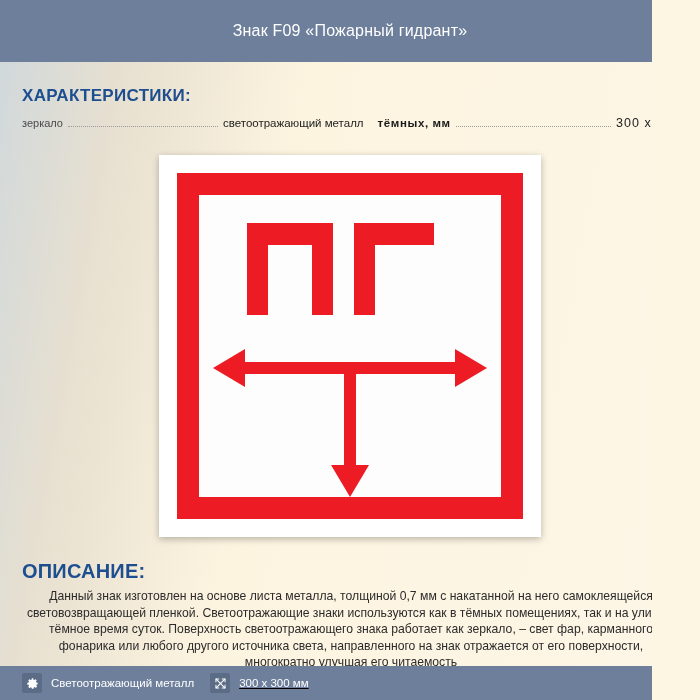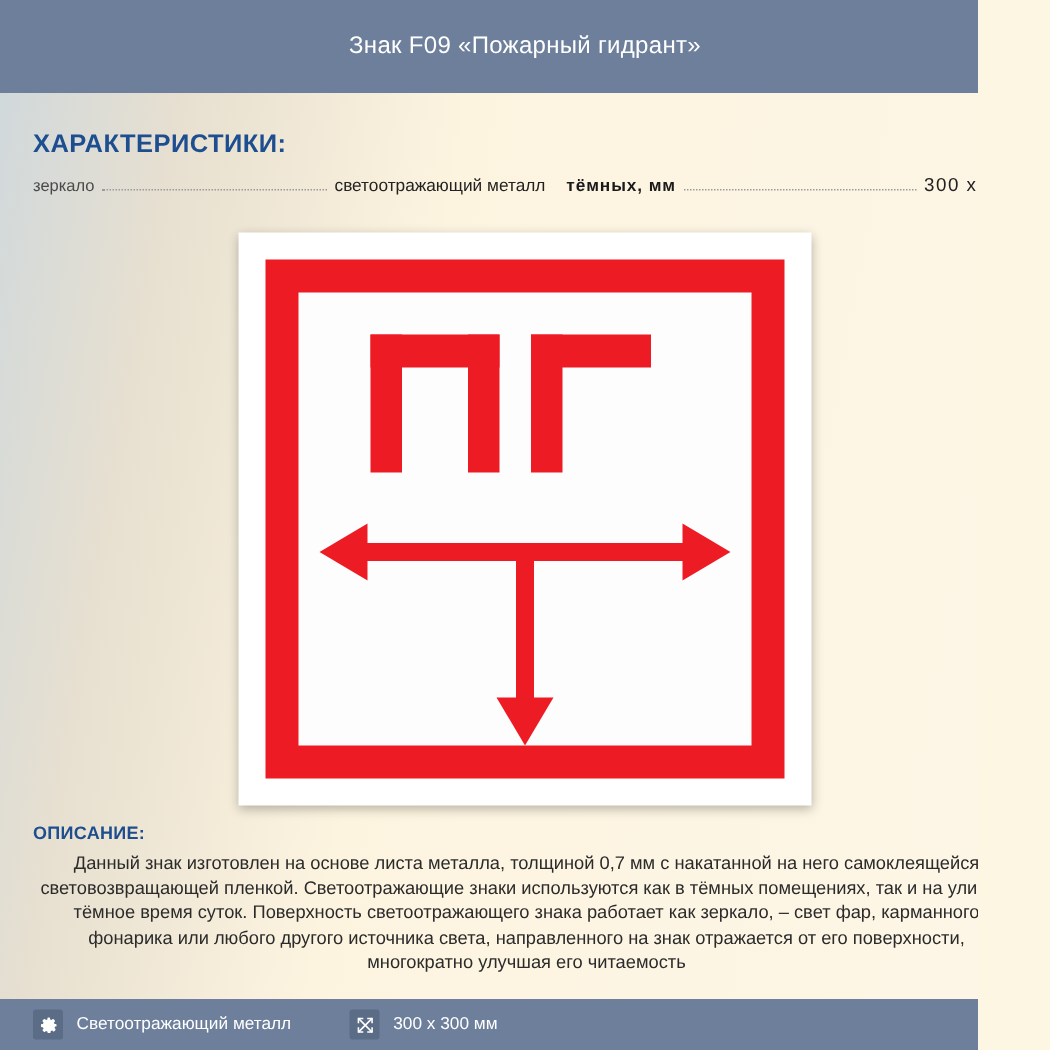--- a/index.html
+++ b/index.html
@@ -113,23 +113,23 @@
   .sign-svg { display: block; }
   
   .desc {
     position: absolute;
     top: 548px;
     left: 22px;
     width: 658px;
   }
   .desc-heading {
     color: #1d4e8f;
-    font-size: 12px;
+    font-size: 20px;
     font-weight: bold;
-    margin: 0 0 5px 0;
+    margin: 12px 0 5px 0;
     letter-spacing: 0.2px;
   }
   .desc-text {
     color: #2b2b2b;
     font-size: 12.2px;
     line-height: 16.6px;
     text-align: center;
   }
   
   .footer {
@@ -141,21 +141,21 @@
     background: #6d7f9b;
     display: flex;
     align-items: center;
   }
   .footer-item {
     display: flex;
     align-items: center;
     height: 34px;
   }
   .footer-item.first { margin-left: 22px; }
-  .footer-item.second { margin-left: 39px; }
+  .footer-item.second { margin-left: 16px; text-decoration: underline; }
   .footer-icon {
     width: 20px;
     height: 20px;
     background: #5b6c86;
     border-radius: 2px;
     display: flex;
     align-items: center;
     justify-content: center;
     margin-right: 9px;
   }

